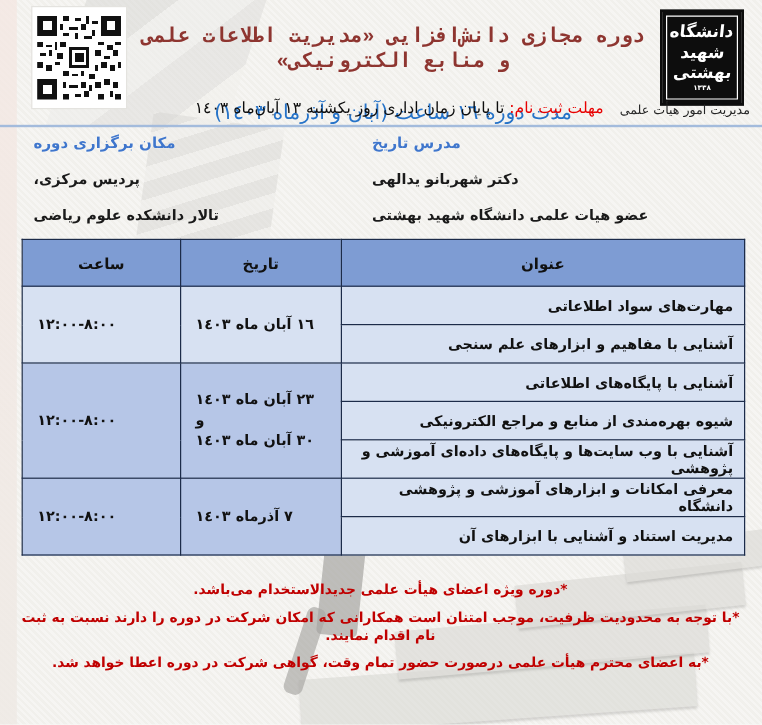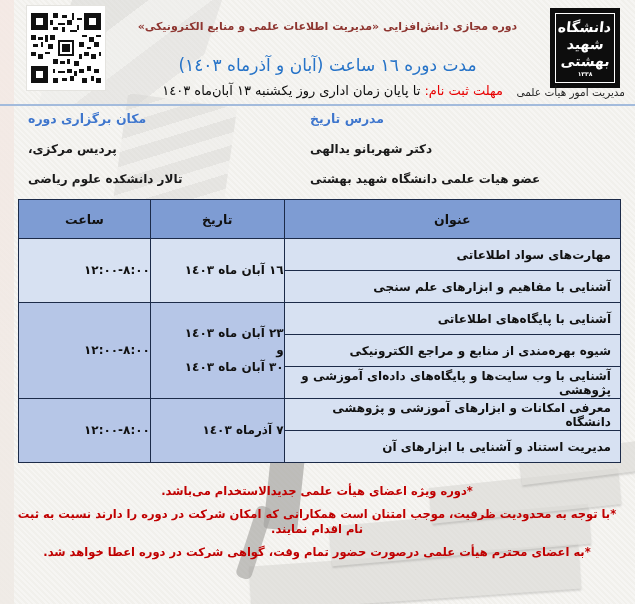--- a/index.html
+++ b/index.html
@@ -35,21 +35,21 @@
   .qr svg{width:70px;height:70px;}
 
   
   .logo{position:absolute;right:15px;top:8px;width:66px;height:76px;background:#0d0d0d;
         border:2px solid #0d0d0d;box-shadow:inset 0 0 0 3px #0d0d0d, inset 0 0 0 4px #fff;
         display:flex;flex-direction:column;align-items:center;justify-content:center;gap:0;}
   .logo span{color:#fff;font-weight:bold;font-size:14px;line-height:17px;transform:skewX(-6deg);}
   .logo .yr{font-size:6px;line-height:7px;transform:none;letter-spacing:1px;}
 
   .title-wrap{position:absolute;right:95px;left:115px;top:20px;text-align:center;}
-  .course-title{color:#8e3530;font-weight:bold;font-size:11px;}
+  .course-title{color:#8e3530;font-weight:bold;font-size:17px;font-family:Liberation Mono, monospace;}
   .course-subtitle{margin-top:22px;color:#2673c8;font-weight:normal;font-size:17px;}
 
   .org-label{position:absolute;right:10px;top:86px;font-size:10.5px;font-weight:normal;color:#262626;padding-left:36px;}
 
   .deadline{position:absolute;right:132px;top:83px;font-size:13px;font-weight:normal;color:#0d0d0d;white-space:nowrap;}
   .deadline .lbl{color:#e80000;}
 
   .divider{position:absolute;left:0;top:104px;width:635px;border-top:2px solid #a3bbdc;}
 
   .info-block{position:absolute;top:111px;text-align:left;font-size:12px;font-weight:bold;color:#1a1a1a;}
@@ -58,21 +58,21 @@
   .info-heading{color:#3f76cc;font-size:12.5px;font-weight:bold;
     text-shadow:0 0 1px #fff;}
   .info-line{margin-top:16px;}
 
   
   table.schedule{position:absolute;right:14px;top:199px;width:603px;border-collapse:collapse;
     font-size:12px;color:#111;}
   table.schedule th, table.schedule td{border:1.6px solid #1c2b49;font-weight:bold;}
   table.schedule th{background:#7e9cd3;height:36px;font-size:12.5px;}
   td.topic{background:#d7e1f2;padding:0 9px;height:31px;}
-  td.datecell, td.timecell{background:#d7e1f2;text-align:right;padding:0 0;line-height:17px;margin-left:20px;}
+  td.datecell, td.timecell{background:#d7e1f2;text-align:left;padding:0 12px;line-height:17px;margin-left:20px;}
   td.band-b{background:#b6c6e7;}
   col.c-title{width:337px;} col.c-date{width:134px;} col.c-time{width:132px;}
 
   
   .notes{position:absolute;right:9px;left:8px;top:484px;text-align:right;}
   .note-line{color:#c00000;font-weight:bold;font-size:11.5px;line-height:15px;margin-bottom:8px;text-align:center;}
 </style>
 </head>
 <body>
 

